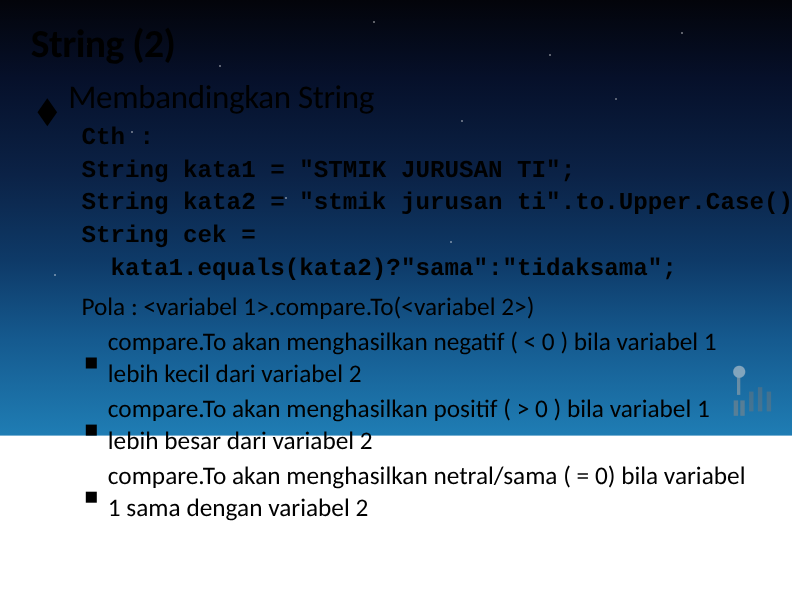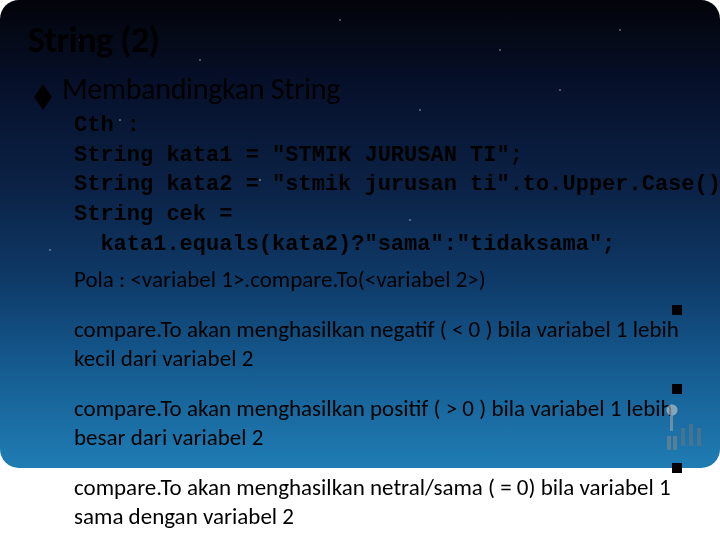--- a/index.html
+++ b/index.html
@@ -6,21 +6,21 @@
     margin: 0;
     padding: 0;
     width: 720px;
     height: 540px;
     overflow: hidden;
     font-family: Calibri, "Segoe UI", Arial, sans-serif;
   }
   .slide {
     position: relative;
     width: 720px;
-    height: 468px;
+    height: 396px;
     background:
       radial-gradient(1px 1px at 80px 40px, #fff, transparent),
       radial-gradient(1px 1px at 200px 60px, #fff, transparent),
       radial-gradient(1px 1px at 340px 20px, #fff, transparent),
       radial-gradient(1px 1px at 500px 50px, #fff, transparent),
       radial-gradient(1px 1px at 620px 30px, #fff, transparent),
       radial-gradient(1px 1px at 120px 120px, #fff, transparent),
       radial-gradient(1px 1px at 420px 110px, #fff, transparent),
       radial-gradient(1px 1px at 560px 90px, #eee, transparent),
       radial-gradient(1px 1px at 260px 180px, #fff, transparent),
@@ -29,21 +29,20 @@
       linear-gradient(to bottom,
         #03040a 0%,
         #06102a 18%,
         #0b2246 40%,
         #0e3a68 60%,
         #155a8f 78%,
         #1f7db4 100%);
     box-sizing: border-box;
     padding: 18px 28px 20px 28px;
     color: #000;
-    border-radius: 19px;
   }
   .slide::before {
     content: "";
     position: absolute;
     right: 36px;
     bottom: 14px;
     width: 24px;
     height: 50px;
     background:
       radial-gradient(circle at 50% 12%, #d9d9d9 0 5px, transparent 6px),
@@ -68,21 +67,21 @@
 
   .title {
     font-size: 36px;
     font-weight: 800;
     color: #000;
     margin: 0 0 8px 0;
     letter-spacing: -0.5px;
   }
   .section {
     display: flex;
-    align-items: center;
+    align-items: flex-end;
     margin-left: 6px;
   }
   .diamond {
     width: 18px;
     height: 18px;
     background: #000;
     transform: scale(0.7, 1) rotate(45deg);
     display: inline-block;
     flex: 0 0 18px;
     margin: 12px 10px 0 0;
@@ -105,23 +104,22 @@
     margin-bottom: 6px;
   }
   .body {
     margin-left: 46px;
     font-size: 23px;
     line-height: 1.28;
     color: #000;
   }
   .bullet-row {
     display: flex;
-    align-items: flex-end;
+    align-items: center;
     margin-top: 2px;
-    flex-direction: column;
   }
   .sq {
     width: 10px;
     height: 10px;
     background: #000;
     flex: 0 0 10px;
     margin: 8px 10px 0 4px;
   }
   .bullet-text { flex: 1; }
 </style>

